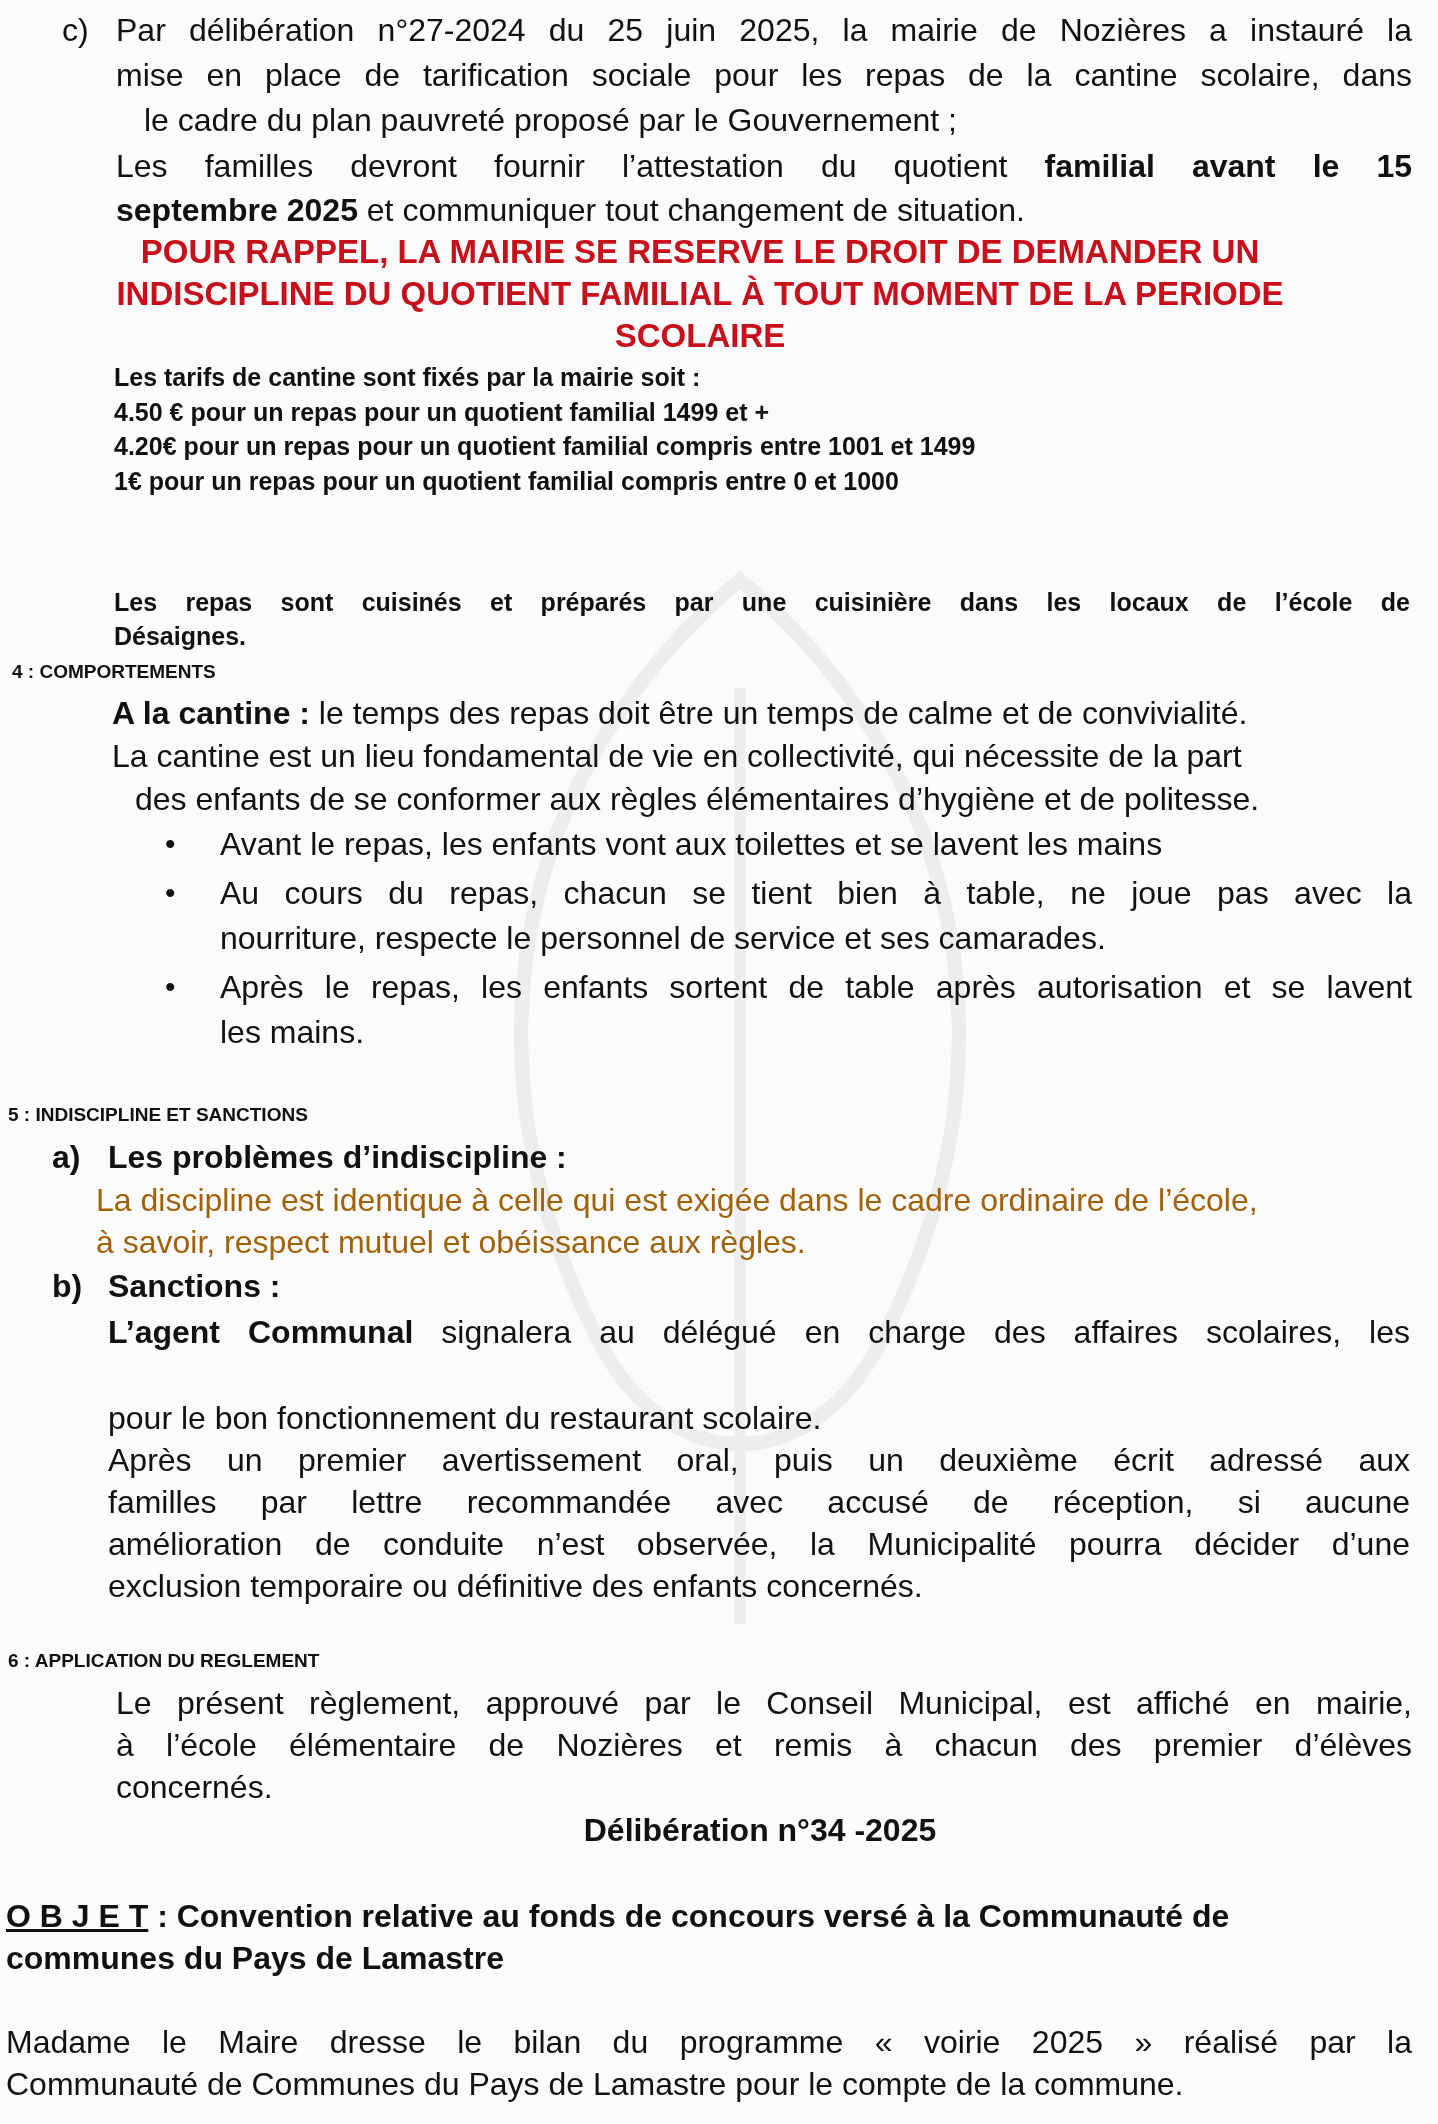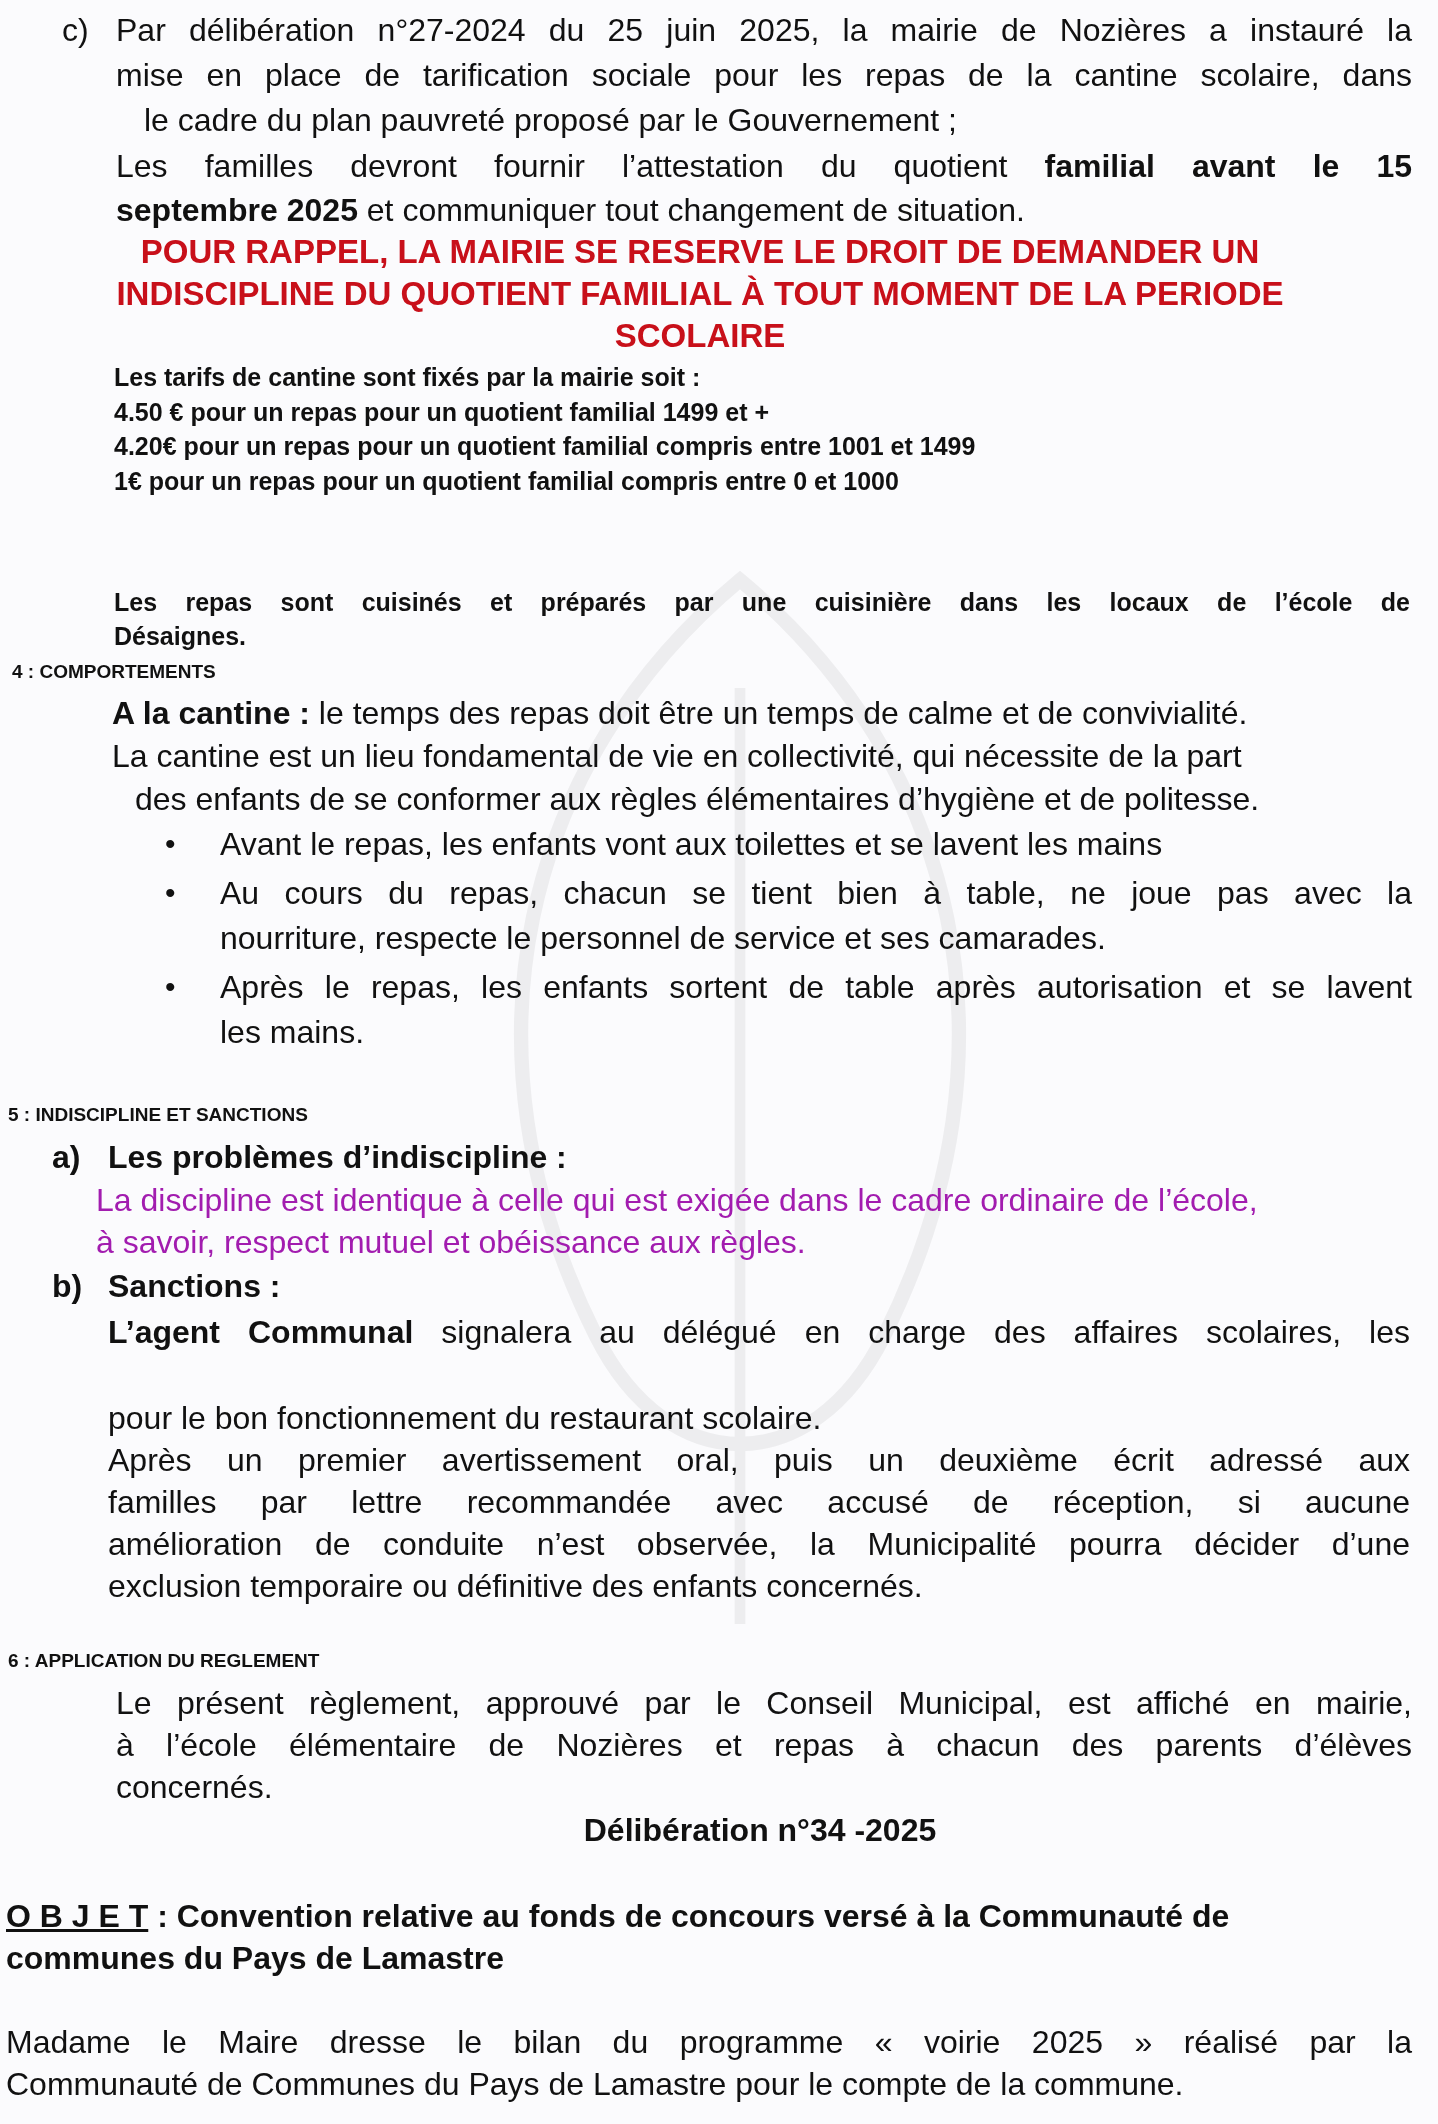--- a/index.html
+++ b/index.html
@@ -7,21 +7,21 @@
     width: 1438px; height: 2124px; overflow: hidden;
     background: #fbfbfd;
     font-family: "Liberation Sans", sans-serif;
     color: #111;
     position: relative;
   }
   .page { position: absolute; inset: 0; }
   .ln { position: absolute; white-space: nowrap; font-size: 32px; line-height: 40px; }
   .just { text-align: justify; text-align-last: justify; white-space: normal; }
   .b { font-weight: bold; }
-  .red { color: #a21caf; }
+  .red { color: #a16207; }
   .sm { font-size: 25px; line-height: 34px; font-weight: bold; }
   .hd { font-size: 19px; line-height: 34px; font-weight: bold; }
   .redhd { font-size: 33px; line-height: 42px; font-weight: bold; color: #c8101a; text-align: center; left: 40px; width: 1320px; }
   .bullet { position: absolute; font-size: 30px; line-height: 40px; }
   .u { text-decoration: underline; }
   .watermark { position: absolute; left: 380px; top: 520px; width: 720px; height: 1200px; opacity: 0.05; }
 </style>
 </head>
 <body>
 
@@ -85,21 +85,21 @@
     <span class="b">L’agent Communal</span><span> signalera au délégué en charge des affaires scolaires, les</span>
   </div>
   <span class="ln" style="left:108px;top:1398px;">pour le bon fonctionnement du restaurant scolaire.</span>
   <span class="ln just" style="left:108px;top:1440px;width:1302px;">Après un premier avertissement oral, puis un deuxième écrit adressé aux</span>
   <span class="ln just" style="left:108px;top:1482px;width:1302px;">familles par lettre recommandée avec accusé de réception, si aucune</span>
   <span class="ln just" style="left:108px;top:1524px;width:1302px;">amélioration de conduite n’est observée, la Municipalité pourra décider d’une</span>
   <span class="ln" style="left:108px;top:1566px;">exclusion temporaire ou définitive des enfants concernés.</span>
 
   <span class="ln hd" style="left:8px;top:1644px;">6 : APPLICATION DU REGLEMENT</span>
   <span class="ln just" style="left:116px;top:1683px;width:1296px;">Le présent règlement, approuvé par le Conseil Municipal, est affiché en mairie,</span>
-  <span class="ln just" style="left:116px;top:1725px;width:1296px;">à l’école élémentaire de Nozières et repas à chacun des parents d’élèves</span>
+  <span class="ln just" style="left:116px;top:1725px;width:1296px;">à l’école élémentaire de Nozières et remis à chacun des premier d’élèves</span>
   <span class="ln" style="left:116px;top:1767px;">concernés.</span>
 
   <div class="ln b" style="left:0;width:1520px;text-align:center;top:1810px;">Délibération n°34 -2025</div>
 
   <div class="ln b" style="left:6px;top:1896px;">
     <span class="u">O B J E T</span><span> : </span><span>Convention relative au fonds de concours versé à la Communauté de</span>
   </div>
   <span class="ln b" style="left:6px;top:1938px;">communes du Pays de Lamastre</span>
 
   <span class="ln just" style="left:6px;top:2022px;width:1406px;">Madame le Maire dresse le bilan du programme « voirie 2025 » réalisé par la</span>

